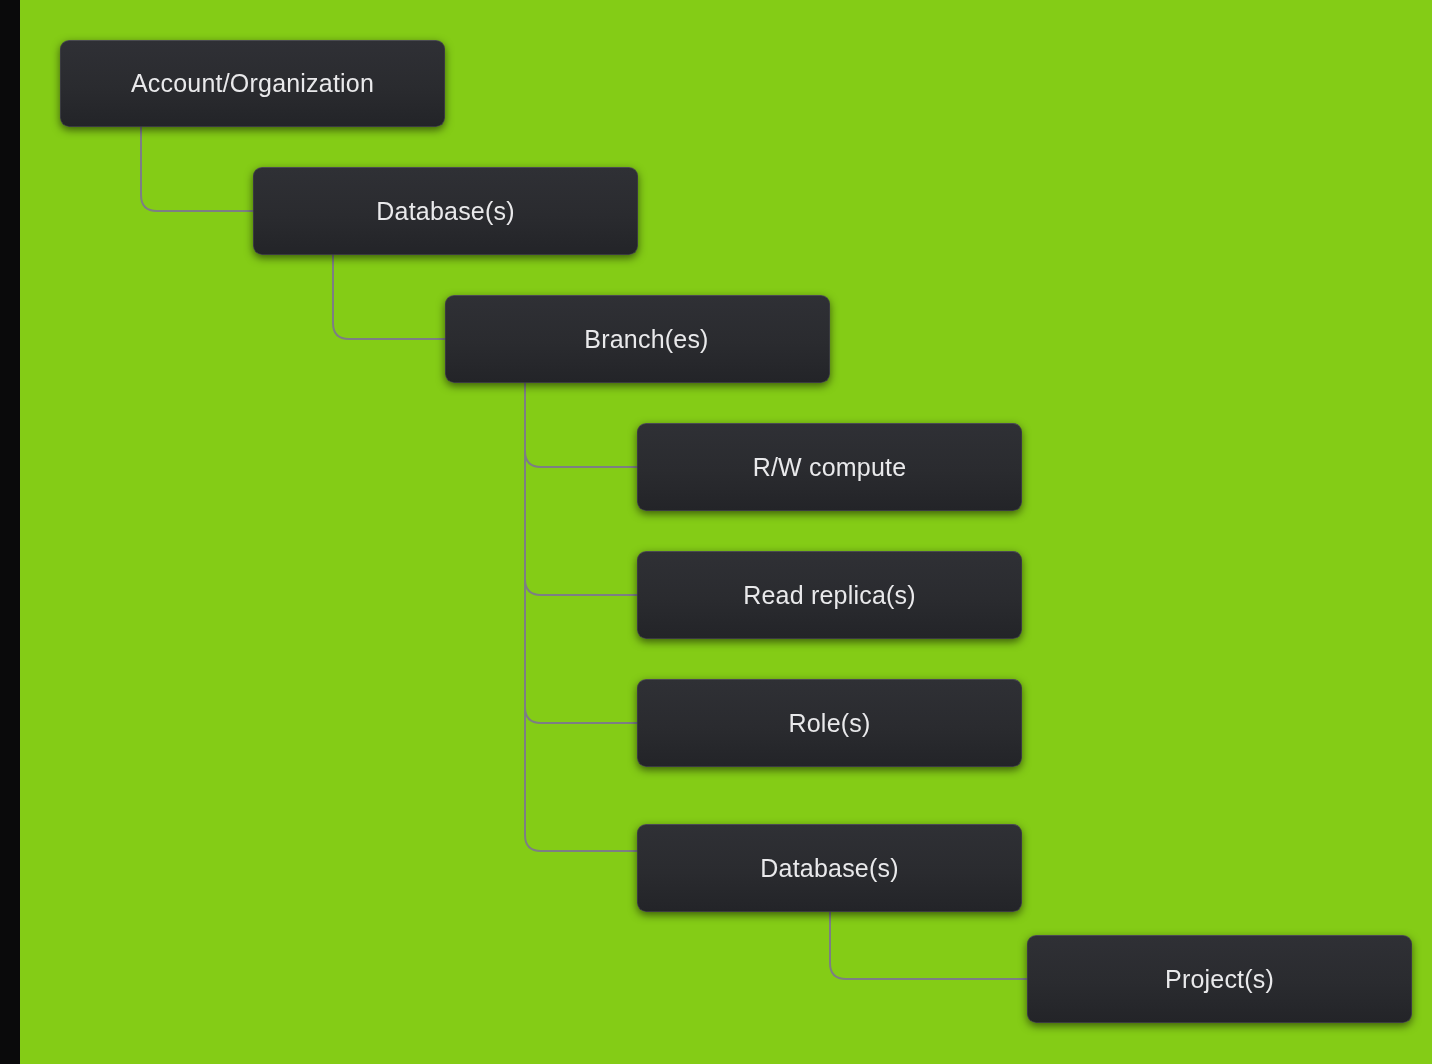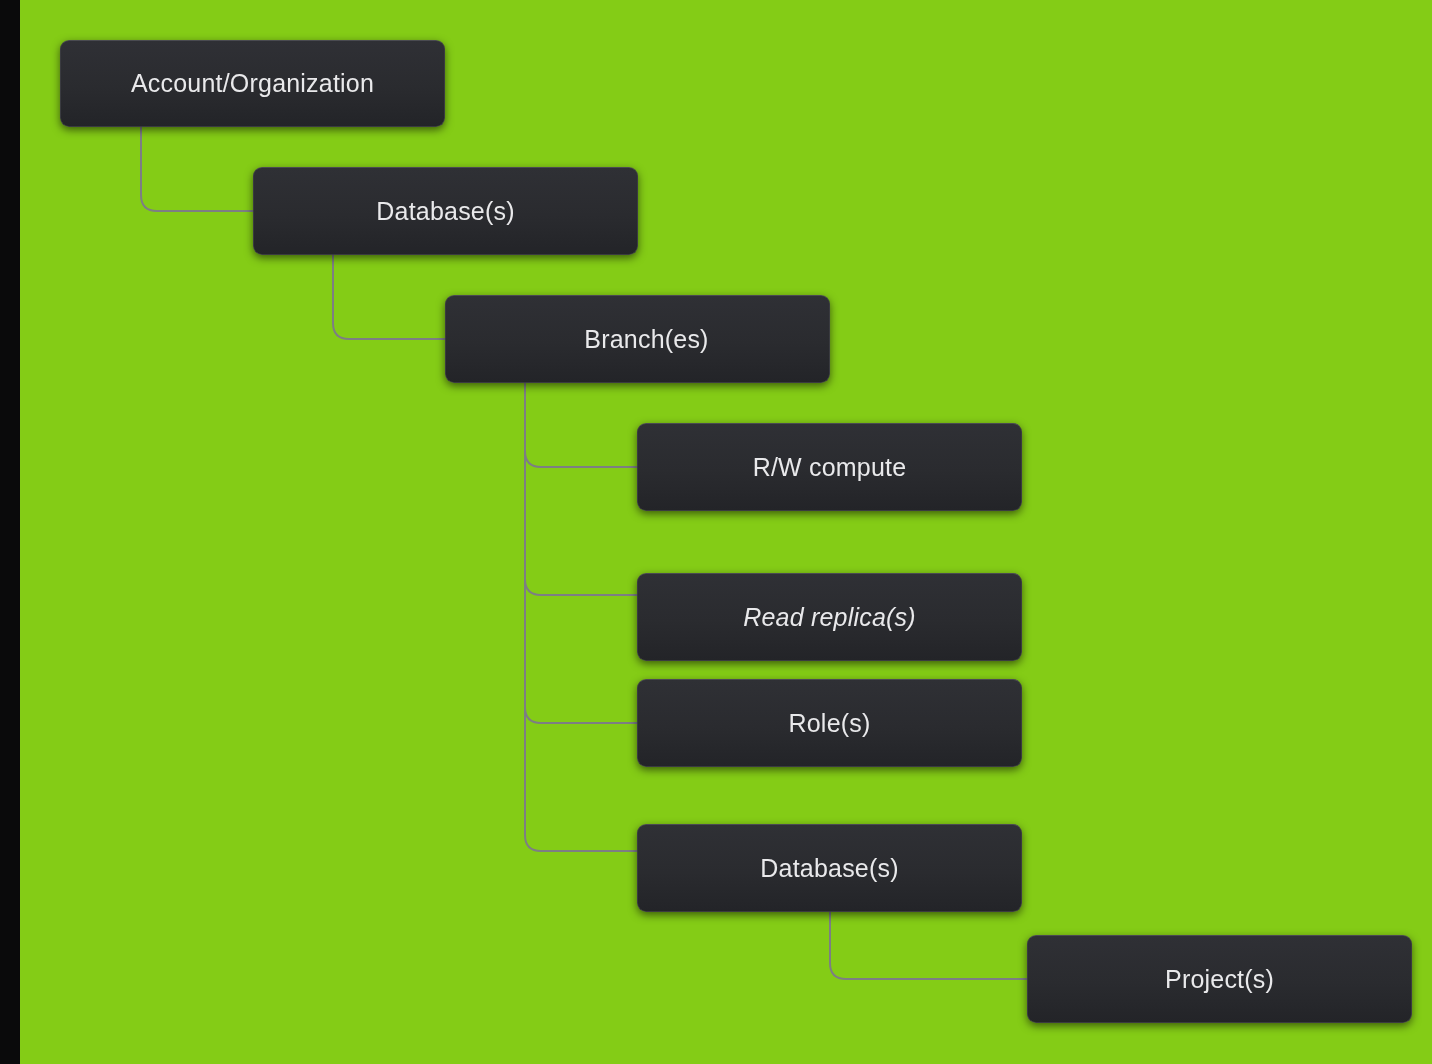--- a/index.html
+++ b/index.html
@@ -48,21 +48,21 @@
     font-size: 25px;
     font-weight: 400;
     letter-spacing: 0.2px;
     white-space: nowrap;
   }
   
   .pos-0 { left: 40px;   top: 40px;  height: 87px; }
   .pos-1 { left: 233px;  top: 167px; }
   .pos-2 { left: 425px;  top: 295px; padding-left: 18px; }
   .pos-3 { left: 617px;  top: 423px; }
-  .pos-4 { left: 617px;  top: 573px; font-style: italic; }
+  .pos-4 { left: 617px;  top: 551px; }
   .pos-5 { left: 617px;  top: 679px; }
   .pos-6 { left: 617px;  top: 824px; }
   .pos-7 { left: 1007px; top: 935px; }
 </style>
 </head>
 <body>
 
 <div class="canvas">
 
   <svg class="edges" viewBox="0 0 1432 1064" xmlns="http://www.w3.org/2000/svg" aria-hidden="true">

